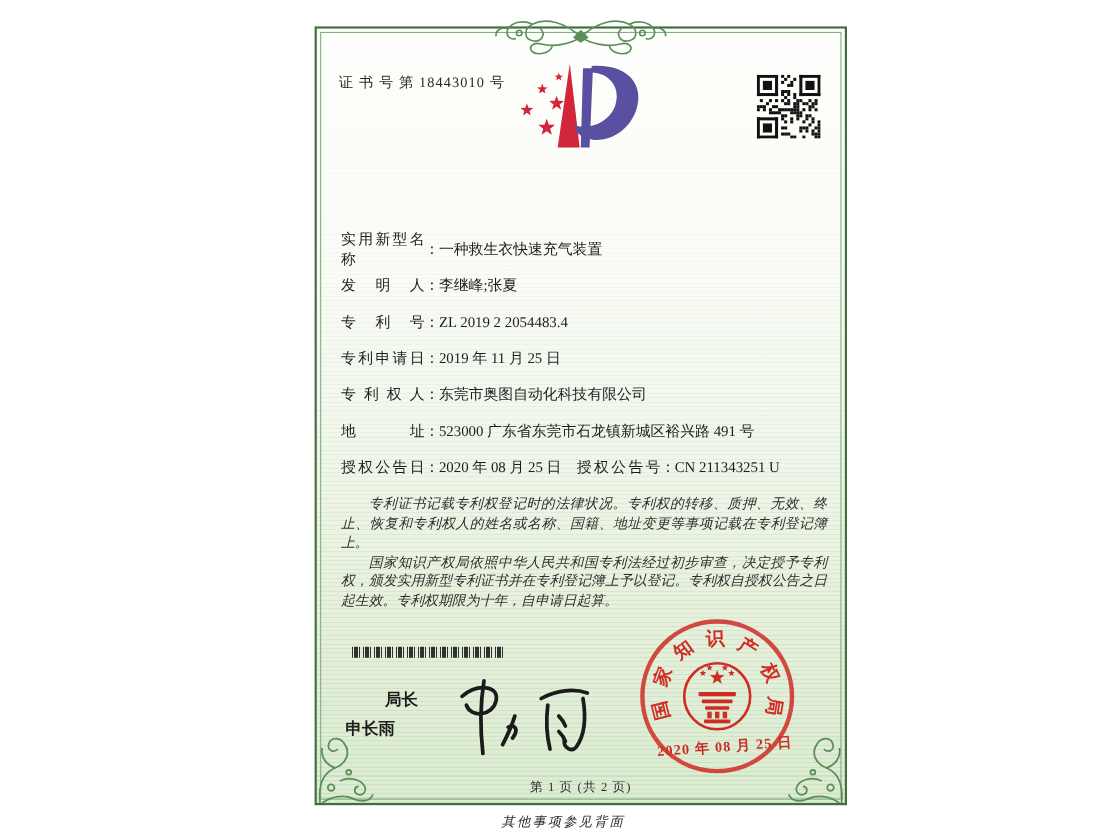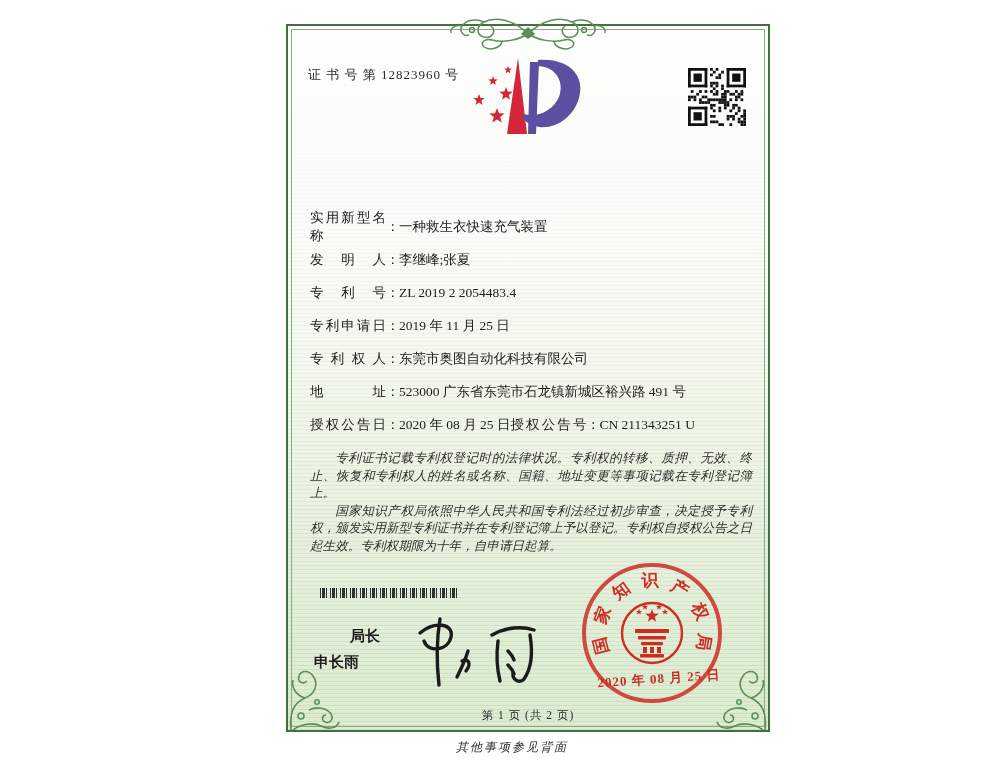--- a/index.html
+++ b/index.html
@@ -30,21 +30,21 @@
 
   .title { position:absolute; left:0; top:122px; width:100%; text-align:center;
     font-size:30px; font-weight:bold; color:#141414; letter-spacing:7px; }
 
   
   .fields { position:absolute; left:22px; top:184px; width:440px; }
   .frow { height:33px; display:flex; align-items:center; font-size:13.5px; color:#1d1d1d; }
   .flabel { display:inline-block; width:76px; text-align:justify; text-align-last:justify; }
   .fcolon { width:13px; display:inline-block; }
   .fvalue { white-space:nowrap; }
-  .pair2 { display:flex; align-items:center; }
+  .pair2 { margin-left:14px; display:flex; align-items:center; }
 
   
   .paras { position:absolute; left:22px; top:424px; width:442px;
     font-size:12.6px; line-height:17.5px; color:#2e2e2e; text-align:justify; font-style:italic; }
   .paras p { text-indent:2em; }
 
   
   .barcode { position:absolute; left:32px; top:562px; width:140px; height:10px; opacity:.85;
     background:repeating-linear-gradient(90deg,#111 0 1px,transparent 1px 2px,#111 2px 5px,transparent 5px 6px,#111 6px 7px,transparent 7px 10px); }
   .official-title { position:absolute; left:26px; top:601px; font-size:15px; font-weight:bold; color:#1c1c1c;margin-left:36px; }
@@ -109,21 +109,21 @@
       <g class="green-line" stroke-width="1.6">
         <path d="M4,76 C2,58 8,48 18,44 C28,40 32,30 26,22 C22,16 14,16 12,22 C10,28 16,31 20,27"></path>
         <path d="M6,76 C14,70 26,68 34,72 C42,76 50,74 52,68"></path>
         <path d="M18,44 C10,42 4,34 6,26"></path>
         <path d="M22,56 C30,52 40,54 44,60 C47,65 43,70 38,68 C34,66 35,61 39,61"></path>
         <circle cx="14" cy="62" r="3"></circle>
         <circle cx="30" cy="48" r="2.2"></circle>
       </g>
     </svg>
 
-    <div class="cert-no">证 书 号 第 12823960 号</div>
+    <div class="cert-no">证 书 号 第 18443010 号</div>
 
     <svg class="logo" width="130" height="88" viewBox="0 0 130 88">
       <polygon points="62,4 71,80 51,80" fill="#d4263a"></polygon>
       <polygon points="74,8 83,8 80,80 72,80" fill="#5a50a2"></polygon>
       <path d="M82,6 C116,4 129,24 123,44 C118,62 101,75 83,73 C71,71 65,64 67,60 C81,64 97,57 103,43 C109,27 99,12 81,12 Z" fill="#5a50a2"></path>
       <g fill="#d4263a">
         <g cx="52" cy="16" r="4">
             <polygon points="52.0,12.0 53.0,14.6 55.8,14.8 53.6,16.5 54.4,19.2 52.0,17.7 49.6,19.2 50.4,16.5 48.2,14.8 51.0,14.6"></polygon>
           </g>
         <g cx="37" cy="27" r="5">

